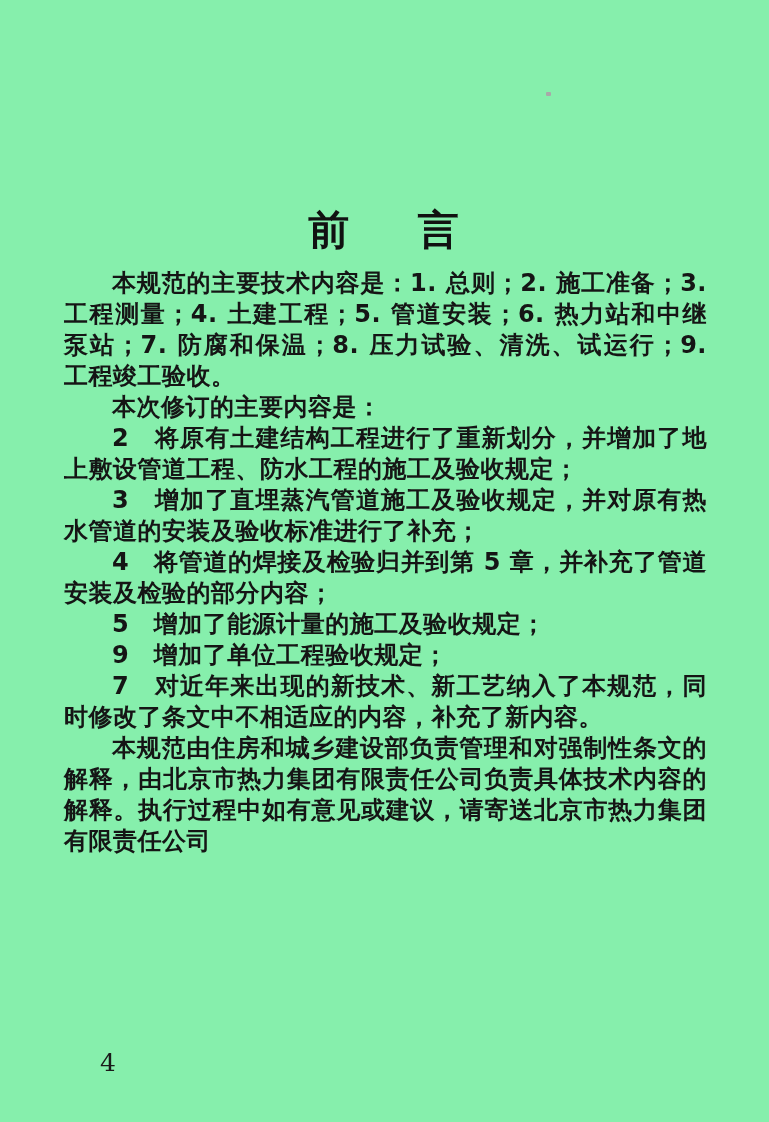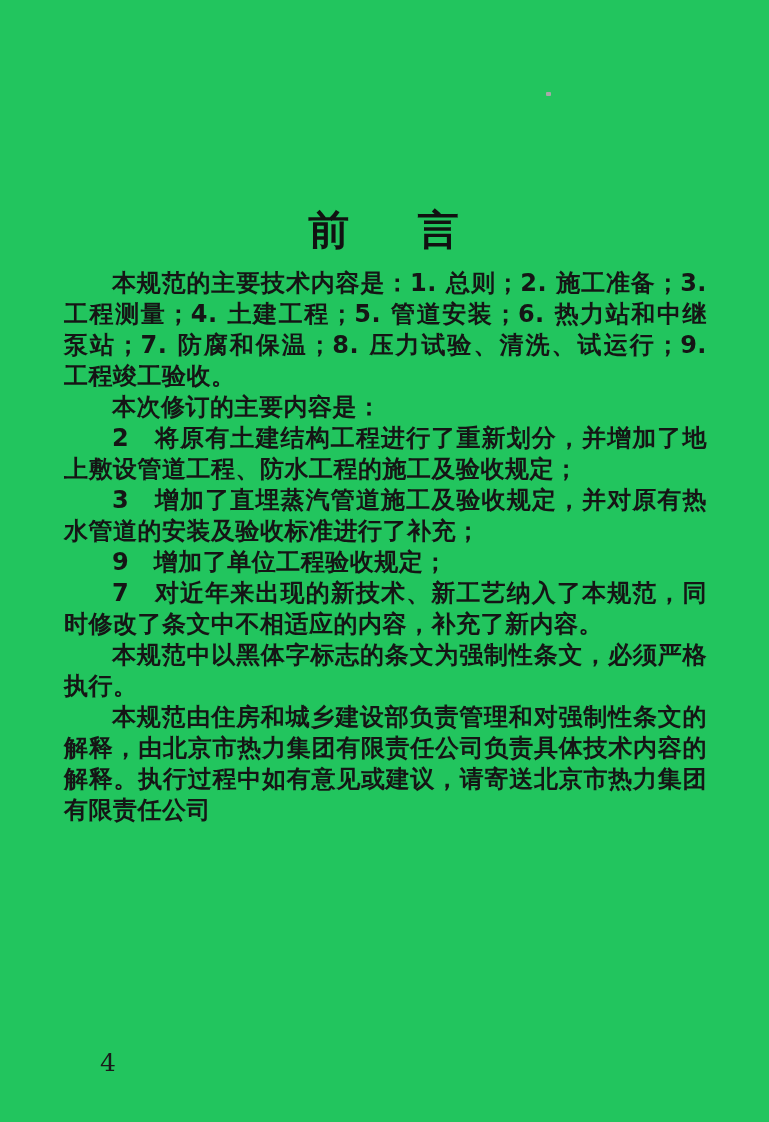--- a/index.html
+++ b/index.html
@@ -11,21 +11,21 @@
     height: 1122px;
     position: relative;
     background: #fefefe;
     overflow: hidden;
     font-family: "DejaVu Sans", sans-serif;
     color: #141414;
   }
   .scan-page {
     position: absolute;
     inset: 0;
-    background: #22c55e;
+    background: #86efac;
   }
   .doc-title {
     position: absolute;
     top: 176px;
     left: 0;
     width: 769px;
     text-align: center;
     font-size: 41px;
     font-weight: 700;
     letter-spacing: 2px;
@@ -76,21 +76,22 @@
 
   <div class="speck"></div>
 
   <h1 class="doc-title">前 言</h1>
 
   <div class="body-text">
     <p>本规范的主要技术内容是：1. 总则；2. 施工准备；3. 工程测量；4. 土建工程；5. 管道安装；6. 热力站和中继泵站；7. 防腐和保温；8. 压力试验、清洗、试运行；9. 工程竣工验收。</p>
     <p>本次修订的主要内容是：</p>
     <p>2　将原有土建结构工程进行了重新划分，并增加了地上敷设管道工程、防水工程的施工及验收规定；</p>
     <p>3　增加了直埋蒸汽管道施工及验收规定，并对原有热水管道的安装及验收标准进行了补充；</p>
+    <p>4　将管道的焊接及检验归并到第 5 章，并补充了管道安装及检验的部分内容；</p>
+    <p>5　增加了能源计量的施工及验收规定；</p>
     <p>9　增加了单位工程验收规定；</p>
     <p>7　对近年来出现的新技术、新工艺纳入了本规范，同时修改了条文中不相适应的内容，补充了新内容。</p>
-    <p>本规范中以黑体字标志的条文为强制性条文，必须严格执行。</p>
     <p>本规范由住房和城乡建设部负责管理和对强制性条文的解释，由北京市热力集团有限责任公司负责具体技术内容的解释。执行过程中如有意见或建议，请寄送北京市热力集团有限责任公司</p>
   </div>
 
   <div class="page-number">4</div>
 
 </div>
 
 </body></html>

